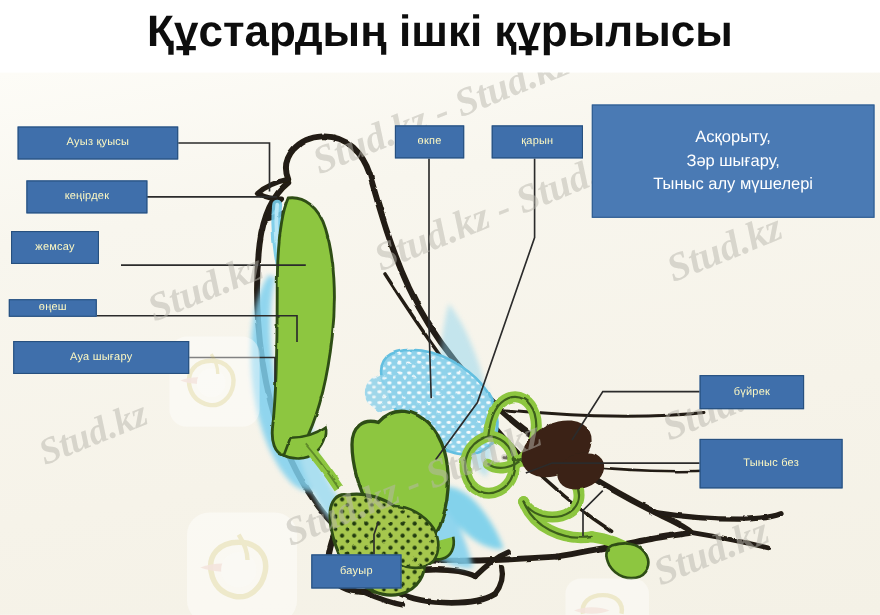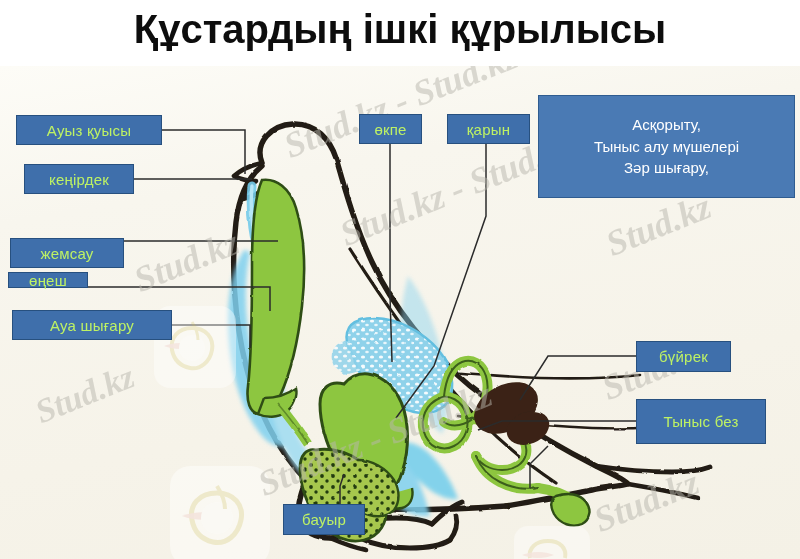--- a/index.html
+++ b/index.html
@@ -61,22 +61,22 @@
     position: absolute;
     pointer-events: none;
     opacity: 0.55;
   }
 
   
   .label {
     position: absolute;
     background: #3f6fab;
     border: 1px solid #27507f;
-    color: #bef264;
-    font-size: 15px;
+    color: #fef9c3;
+    font-size: 10px;
     line-height: 1;
     display: flex;
     align-items: center;
     justify-content: center;
     text-align: center;
     box-sizing: border-box;
     white-space: nowrap;
     letter-spacing: 0.2px;
   }
 
@@ -309,27 +309,27 @@
   <div class="wm-text" style="left:334px; top:150px; font-size:36px; transform:rotate(-22deg);">Stud.kz - Stud.kz</div>
   <div class="wm-text" style="left:600px; top:160px; font-size:36px; transform:rotate(-22deg);">Stud.kz</div>
   <div class="wm-text" style="left:128px; top:196px; font-size:36px; transform:rotate(-22deg);">Stud.kz</div>
   <div class="wm-text" style="left:596px; top:304px; font-size:36px; transform:rotate(-22deg);">Stud.kz</div>
   <div class="wm-text" style="left:252px; top:400px; font-size:36px; transform:rotate(-22deg);">Stud.kz - Stud.kz</div>
   <div class="wm-text" style="left:588px; top:436px; font-size:36px; transform:rotate(-22deg);">Stud.kz</div>
   <div class="wm-text" style="left:30px; top:330px; font-size:34px; transform:rotate(-22deg);">Stud.kz</div>
 
   <div id="info-box">
     <div>Асқорыту,</div>
+    <div>Зәр шығару,</div>
     <div>Тыныс алу мүшелері</div>
-    <div>Зәр шығару,</div>
   </div>
 
   <div class="label" style="left:16px;  top:49px;  width:146px; height:30px;">Ауыз қуысы</div>
   <div class="label" style="left:24px;   top:98px;  width:110px; height:30px;">кеңірдек</div>
-  <div class="label" style="left:10px;  top:172px; width:114px; height:30px;">жемсау</div>
+  <div class="label" style="left:10px;  top:144px; width:80px; height:30px;">жемсау</div>
   <div class="label" style="left:8px;   top:206px; width:80px;  height:16px;">өңеш</div>
   <div class="label" style="left:12px;  top:244px; width:160px; height:30px;">Ауа шығару</div>
   <div class="label" style="left:359px; top:48px;  width:63px;  height:30px;">өкпе</div>
   <div class="label" style="left:447px; top:48px;  width:83px;  height:30px;">қарын</div>
   <div class="label" style="left:636px; top:275px; width:95px;  height:31px;">бүйрек</div>
   <div class="label" style="left:636px; top:333px; width:130px; height:45px;">Тыныс без</div>
   <div class="label" style="left:283px; top:438px; width:82px;  height:31px;">бауыр</div>
 
 </div>
 

